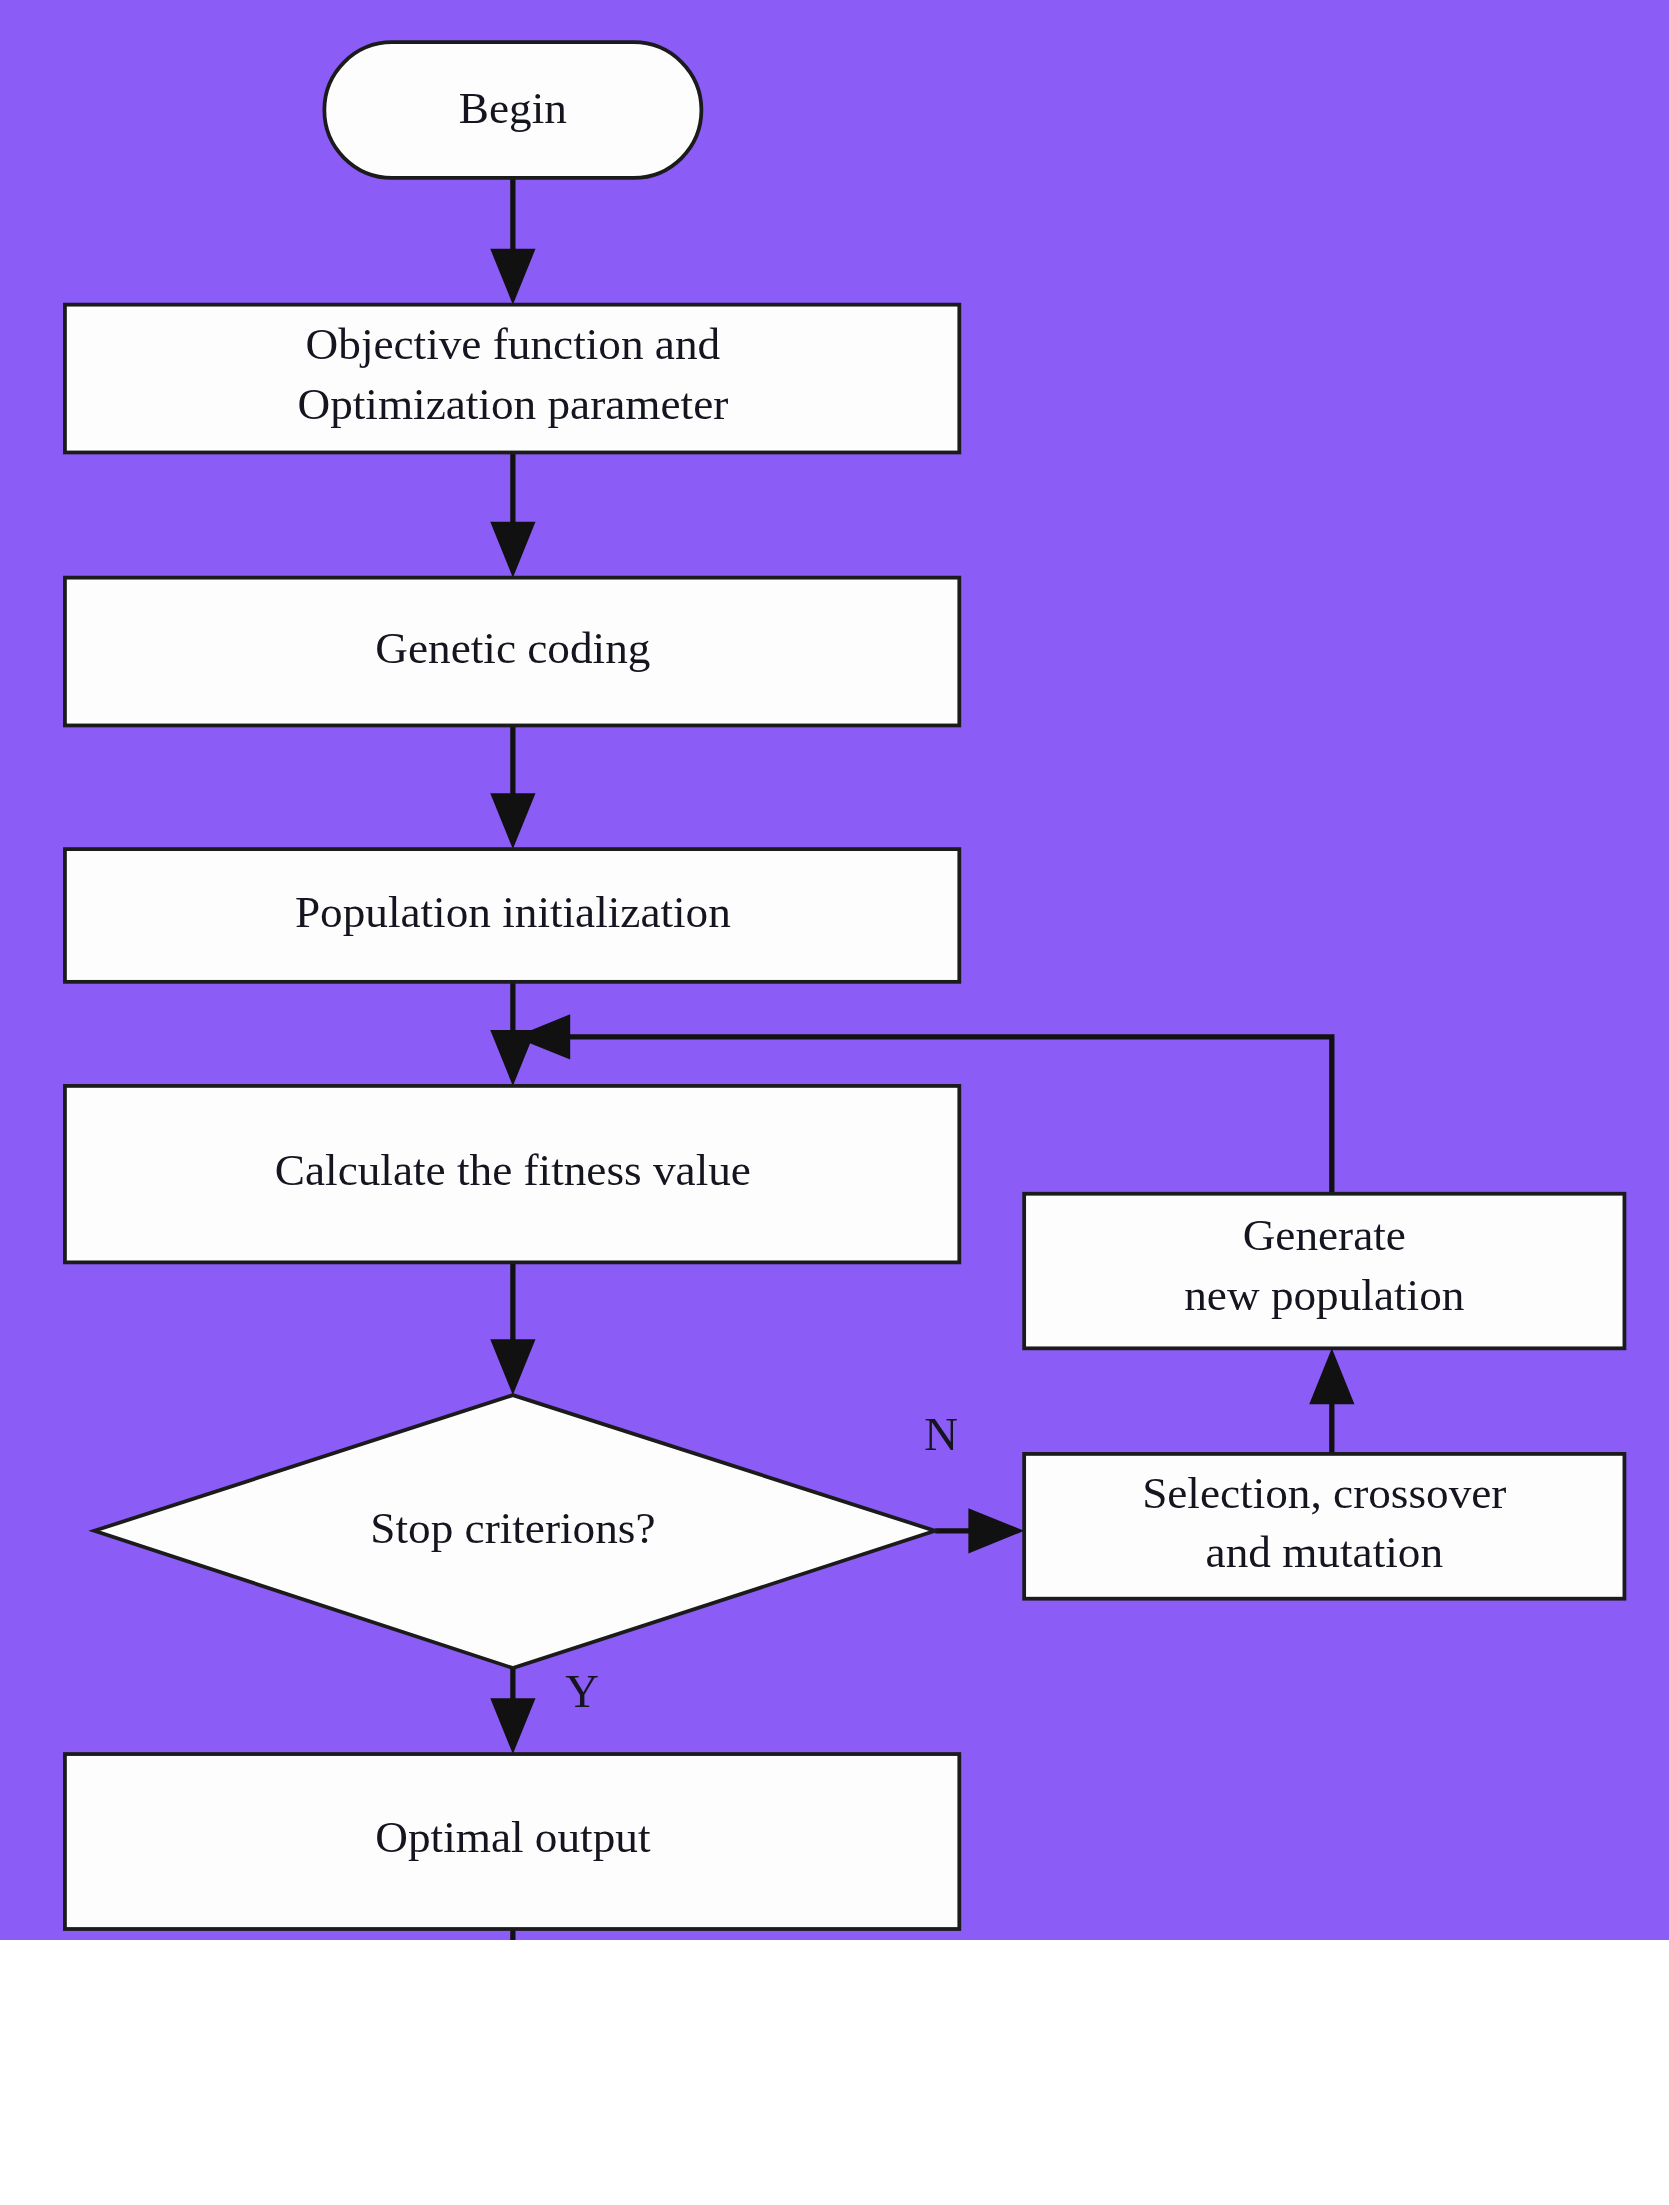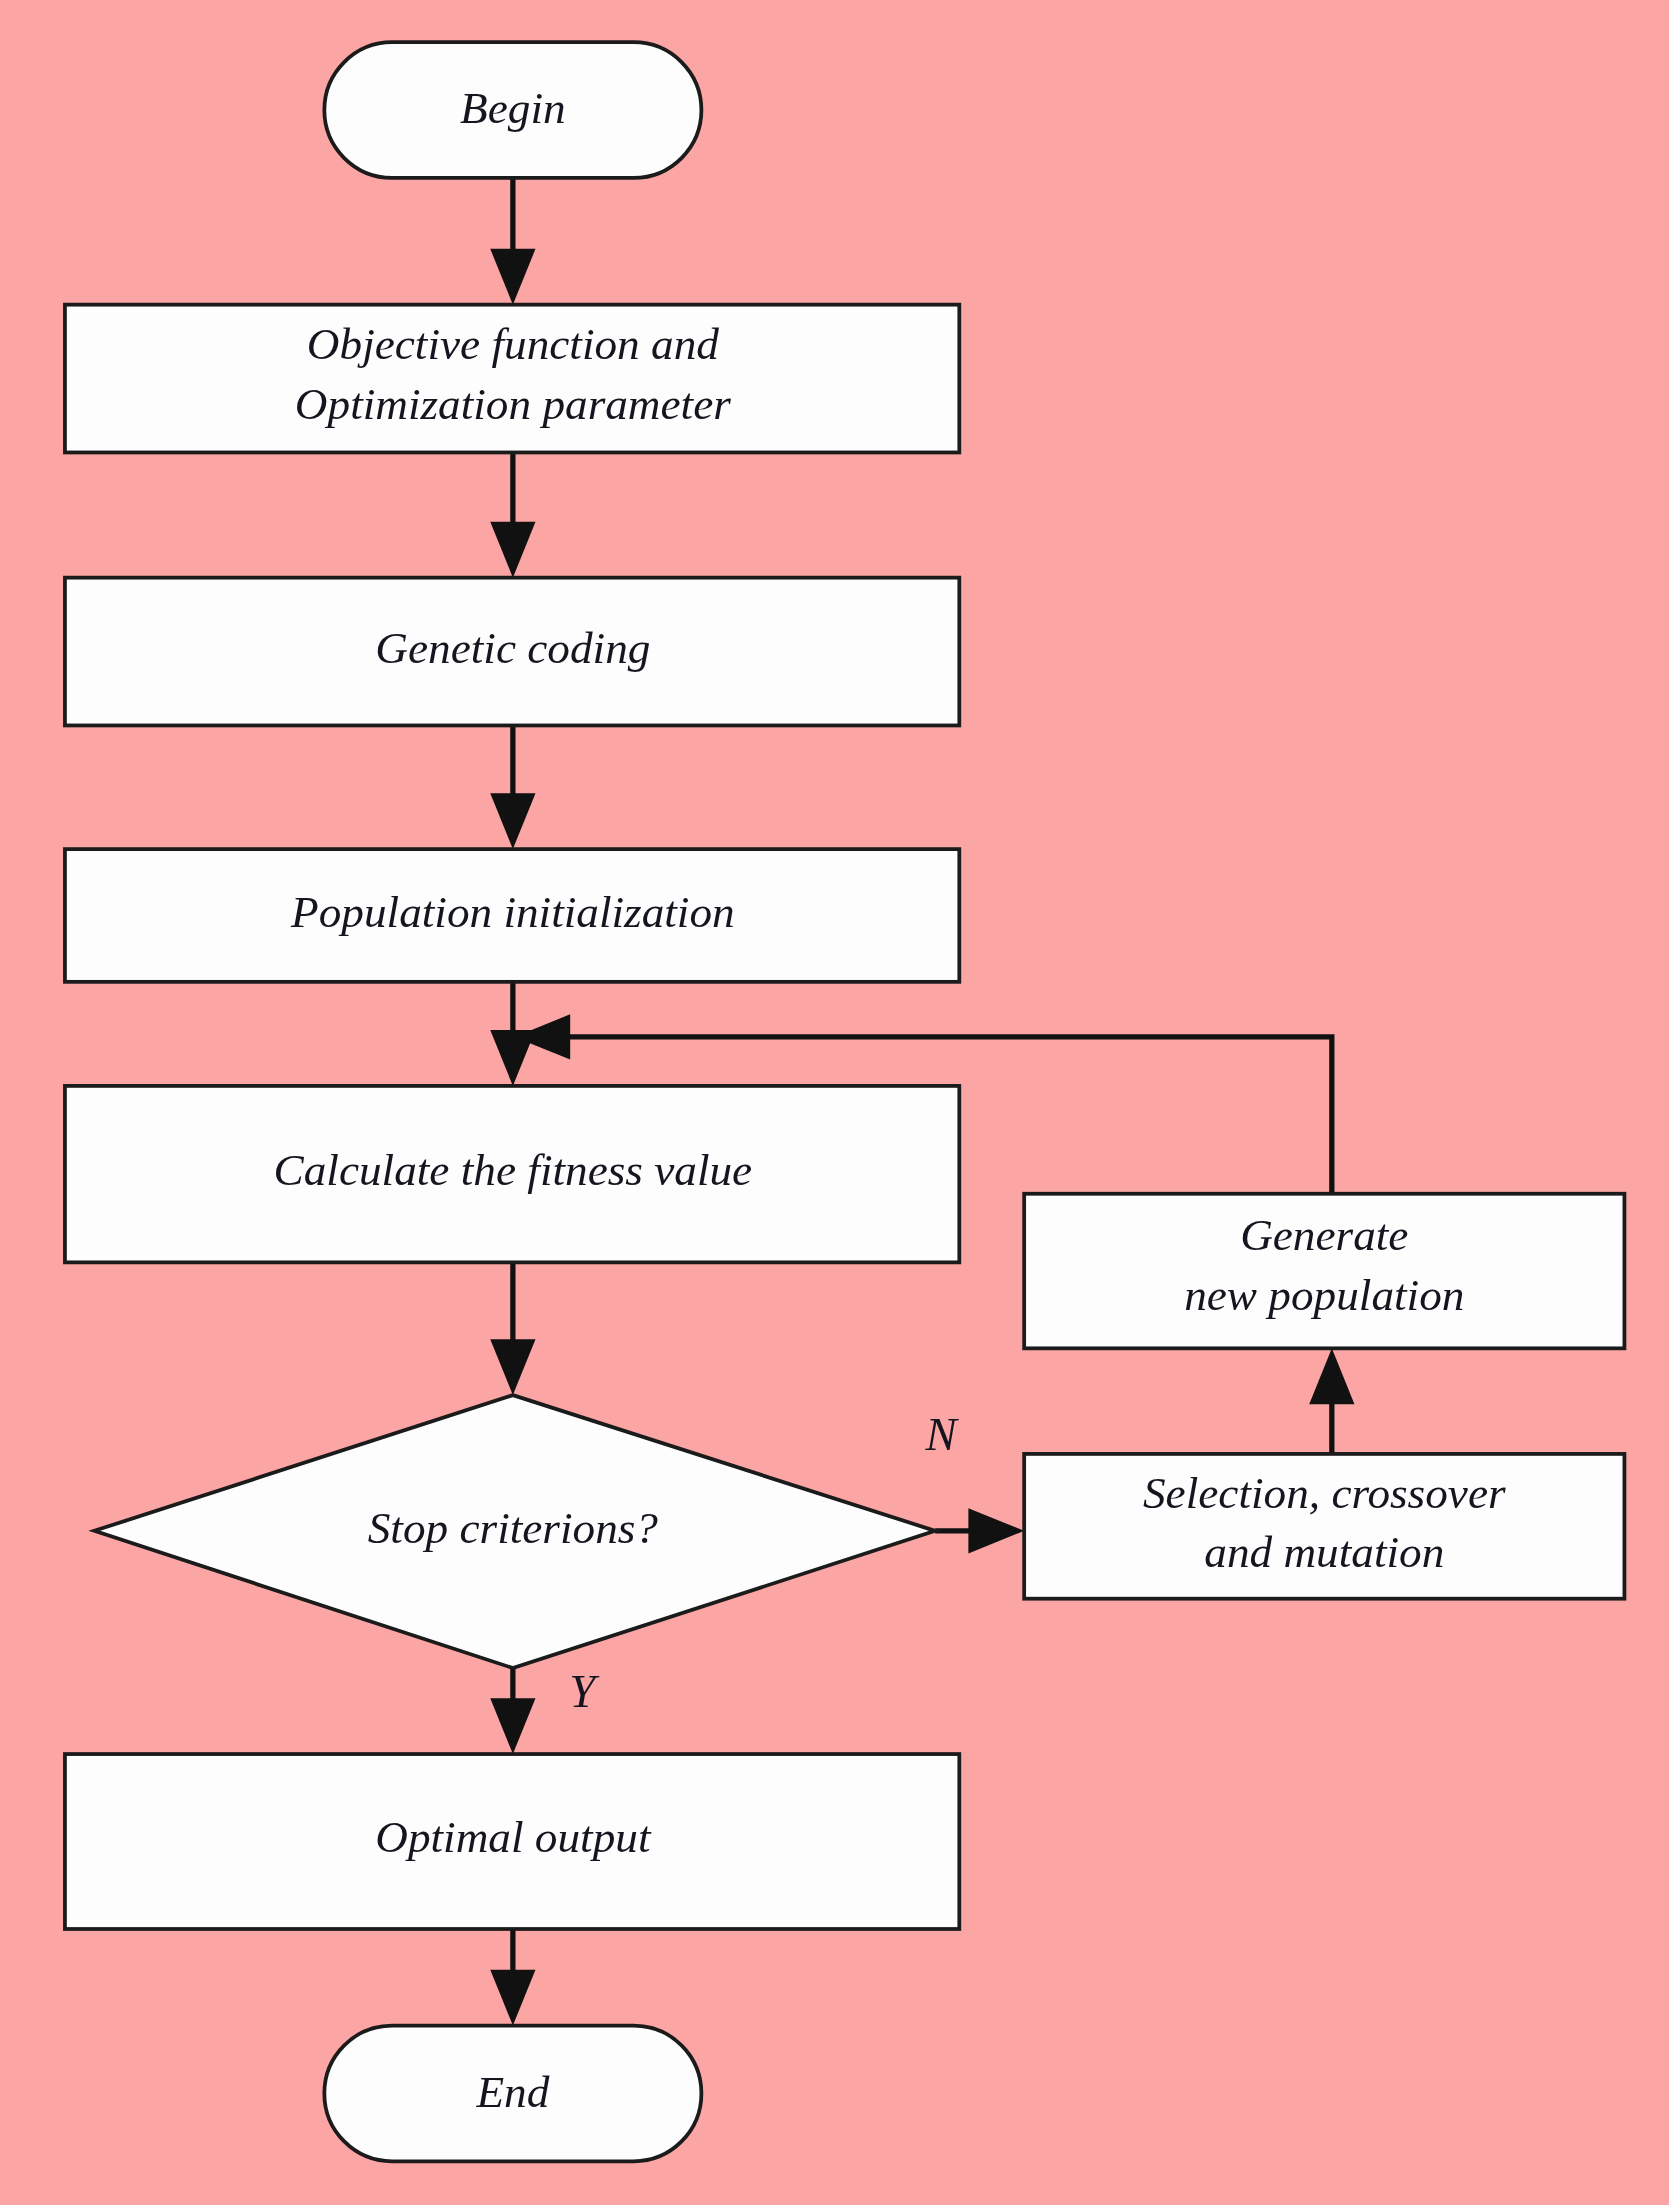--- a/index.html
+++ b/index.html
@@ -3,25 +3,24 @@
 <meta charset="utf-8">
 <style>
   html, body {
     margin: 0;
     padding: 0;
     background: #ffffff;
   }
   #flowchart-root {
     position: relative;
     width: 1669px;
-    height: 2205px;
-    background: #fca5a5;
+    height: 1940px;
+    background: #8b5cf6;
     font-family: "Liberation Serif", "DejaVu Serif", serif;
     overflow: hidden;
-    font-style: italic;
   }
   svg#flow-svg {
     position: absolute;
     top: 0;
     left: 0;
     width: 1669px;
     height: 2205px;
     display: block;
   }
   .node-shape {

